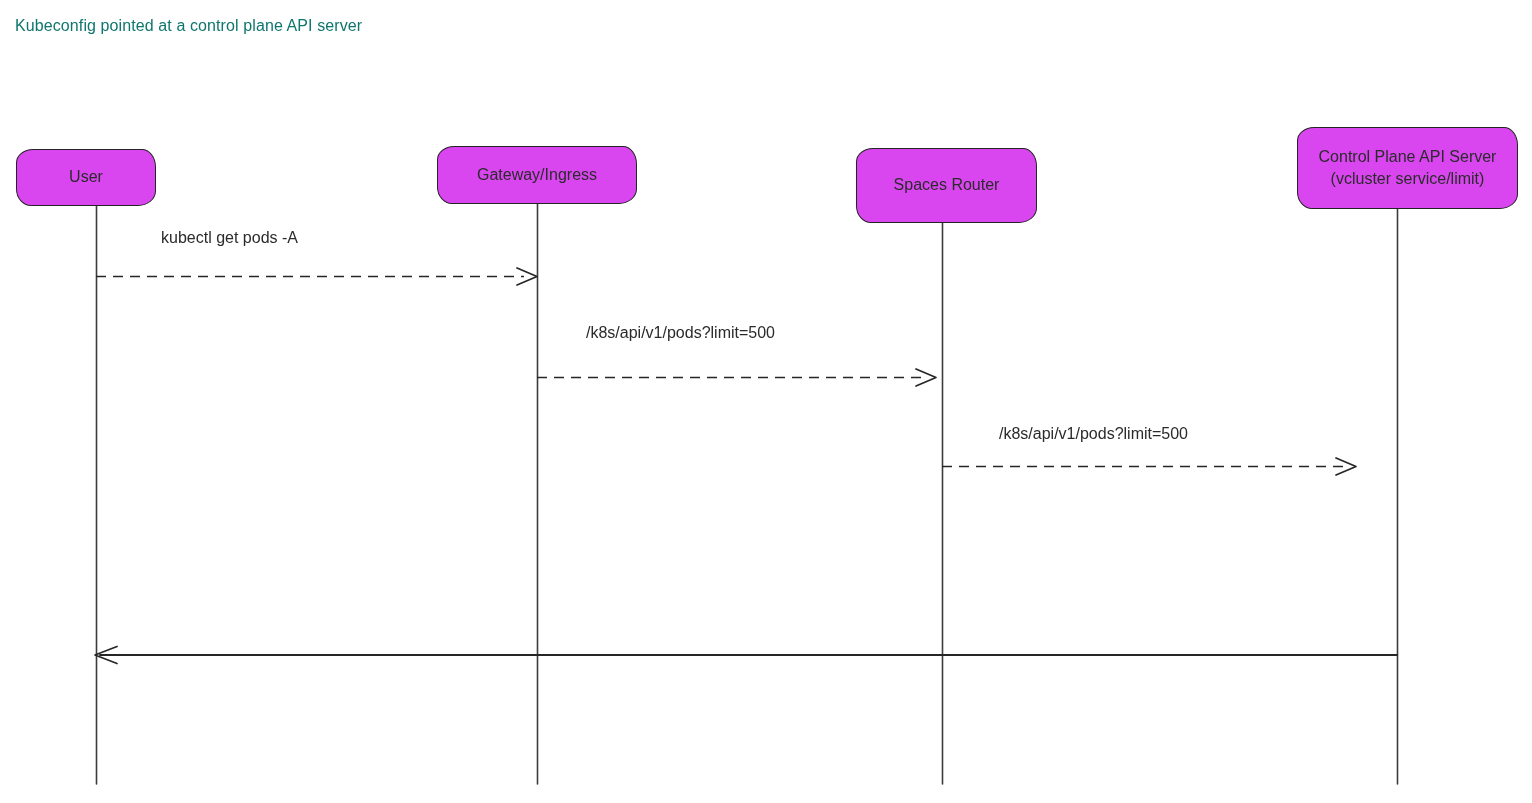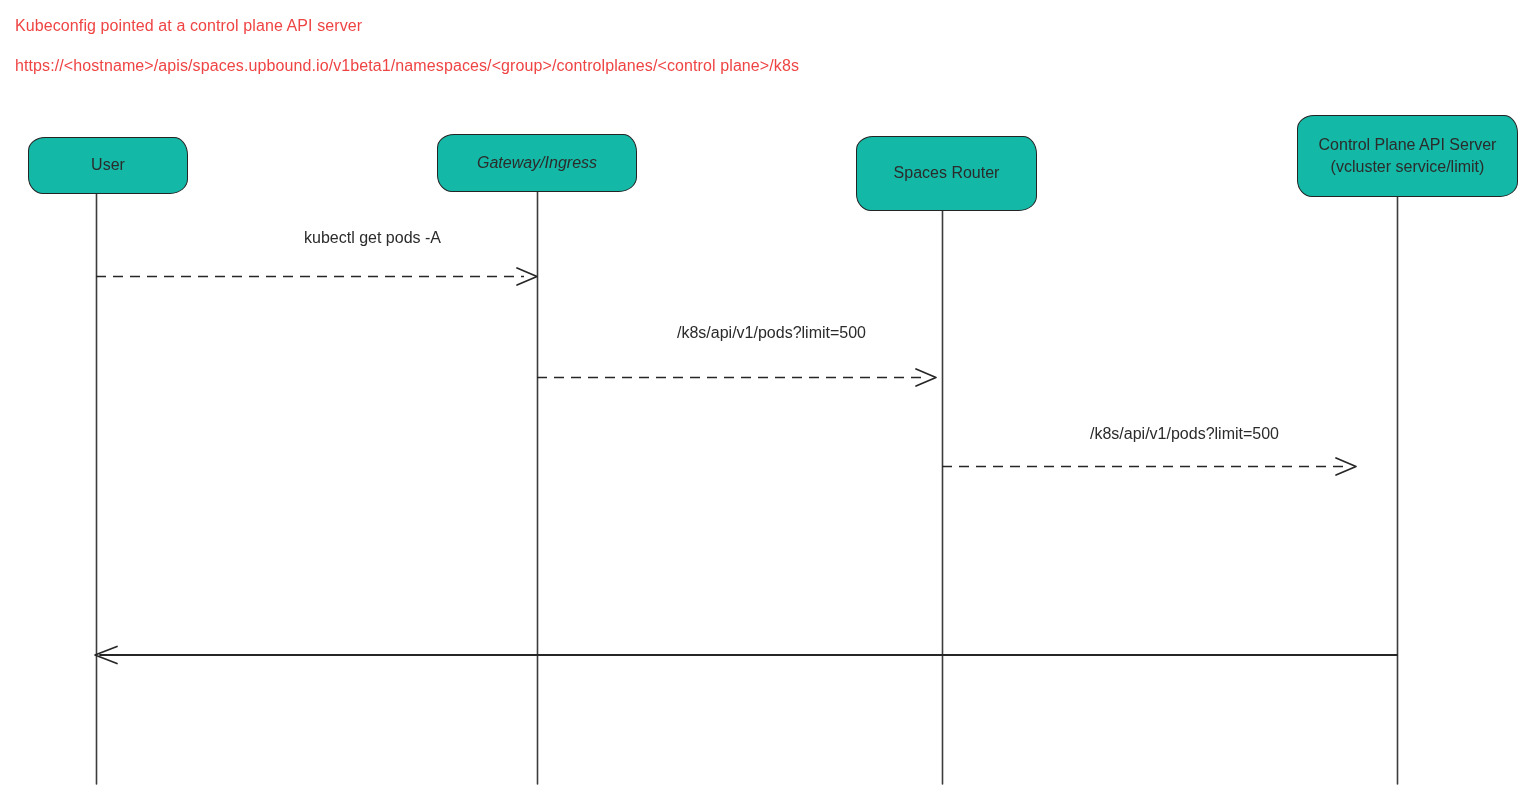--- a/index.html
+++ b/index.html
@@ -15,21 +15,21 @@
     font-family: "Liberation Sans", sans-serif;
     color: #2b2b2b;
     overflow: hidden;
   }
   .hdr-line {
     position: absolute;
     left: 15px;
     font-size: 16px;
     letter-spacing: 0.1px;
     white-space: nowrap;
-    color: #ef4444;
+    color: #0f766e;
   }
   .hdr-title { top: 17px; }
   .hdr-url   { top: 57px; }
 
   svg.overlay {
     position: absolute;
     left: 0;
     top: 0;
     width: 1532px;
     height: 803px;
@@ -54,58 +54,58 @@
     stroke: #262626;
     stroke-width: 1.7;
     fill: none;
     stroke-linecap: round;
     stroke-linejoin: round;
   }
 
   .actor-box {
     position: absolute;
     box-sizing: border-box;
-    background: #14b8a6;
+    background: #d946ef;
     border: 1.8px solid #242424;
     border-radius: 17px 14px 18px 15px / 14px 18px 15px 17px;
     display: flex;
     flex-direction: column;
     align-items: center;
     justify-content: center;
     text-align: center;
     font-size: 16px;
     line-height: 1.4;
     color: #2b2b2b;
     z-index: 2;
+    margin-top: 12px;
   }
-  .actor-user    { left: 28px;   top: 137px; width: 160px; height: 57px; }
-  .actor-gateway { left: 437px;  top: 134px; width: 200px; height: 58px; font-style: italic; }
+  .actor-user    { left: 16px;   top: 137px; width: 140px; height: 57px; }
+  .actor-gateway { left: 437px;  top: 134px; width: 200px; height: 58px; }
   .actor-router  { left: 856px;  top: 136px; width: 181px; height: 75px; }
   .actor-cp      { left: 1297px; top: 115px; width: 221px; height: 82px; }
 
   .msg-label {
     position: absolute;
     width: 280px;
-    text-align: right;
+    text-align: left;
     font-size: 16px;
     white-space: nowrap;
     color: #2b2b2b;
     z-index: 2;
   }
   .msg-label-1 { left: 161px;  top: 229px; }
   .msg-label-2 { left: 586px;  top: 324px; }
   .msg-label-3 { left: 999px;  top: 425px; }
 </style>
 </head>
 <body>
 
 <div class="canvas">
 
   <div class="hdr-line hdr-title">Kubeconfig pointed at a control plane API server</div>
-  <div class="hdr-line hdr-url">https://&lt;hostname&gt;/apis/spaces.upbound.io/v1beta1/namespaces/&lt;group&gt;/controlplanes/&lt;control plane&gt;/k8s</div>
 
   <svg class="overlay" viewBox="0 0 1532 803">
 
     <line class="lifeline" x1="96.5" y1="194" x2="96.5" y2="784"></line>
     <line class="lifeline" x1="537.5" y1="192" x2="537.5" y2="784"></line>
     <line class="lifeline" x1="942.5" y1="194" x2="942.5" y2="784"></line>
     <line class="lifeline" x1="1397.5" y1="197" x2="1397.5" y2="784"></line>
 
     <line class="msg-dashed" x1="96" y1="276.5" x2="524" y2="276.5"></line>
     <path class="arrow-head" d="M 517 268 L 537 276.5 L 517 285"></path>

